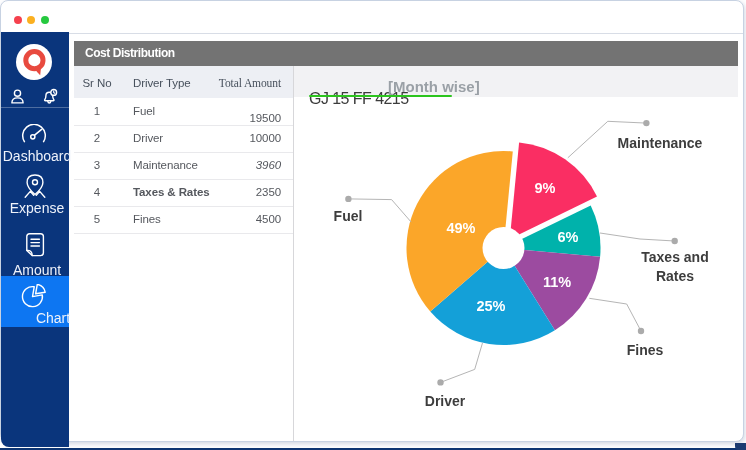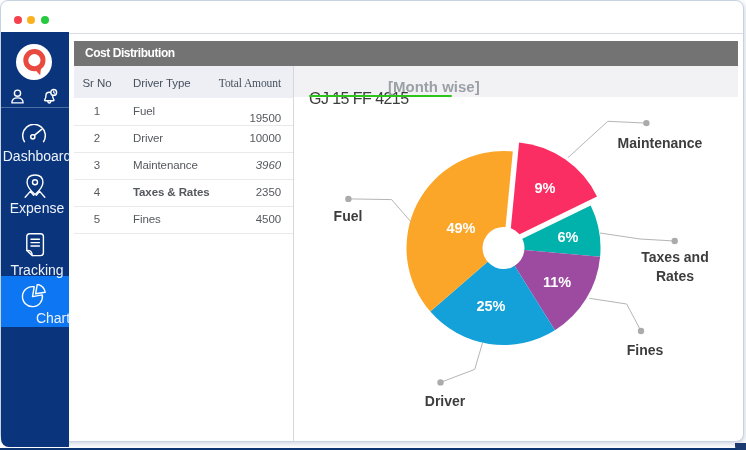--- a/index.html
+++ b/index.html
@@ -81,21 +81,21 @@
   </g>
 </svg>
 <svg class="abs" style="left:1px;top:284px;" width="68" height="24" viewBox="0 0 68 24">
   <g fill="none" stroke="#ffffff" stroke-width="1.4" stroke-linecap="round" stroke-linejoin="round">
     <path d="M33.2,2.8 A10,10 0 1 0 41.3,10.9 L31.5,12.6 Z"></path>
     <path d="M34.6,9.8 L36.3,0.3 A10,10 0 0 1 44.2,8.3 Z"></path>
   </g>
 </svg>
 <div class="navlabel" style="left:1px;top:148px;">Dashboard</div>
 <div class="navlabel" style="left:1px;top:200px;">Expense</div>
-<div class="navlabel" style="left:1px;top:262px;">Tracking</div>
+<div class="navlabel" style="left:1px;top:262px;">Amount</div>
 <div class="navlabel" style="left:1px;top:310px;padding-left:16px;">Chart</div>
 <div class="abs" id="chead">Cost Distribution</div>
 <div class="abs" id="tablehead">
   <span class="c1" style="top:11px;">Sr No</span>
   <span class="c2" style="top:11px;">Driver Type</span>
   <span class="c3" style="top:11px;font-family:Liberation Serif, serif;">Total Amount</span>
 </div>
 <div class="trow" style="left:74px;top:98px;">
     <span class="c1" style="top:7px;">1</span>
     <span class="c2" style="top:7px;">Fuel</span>

